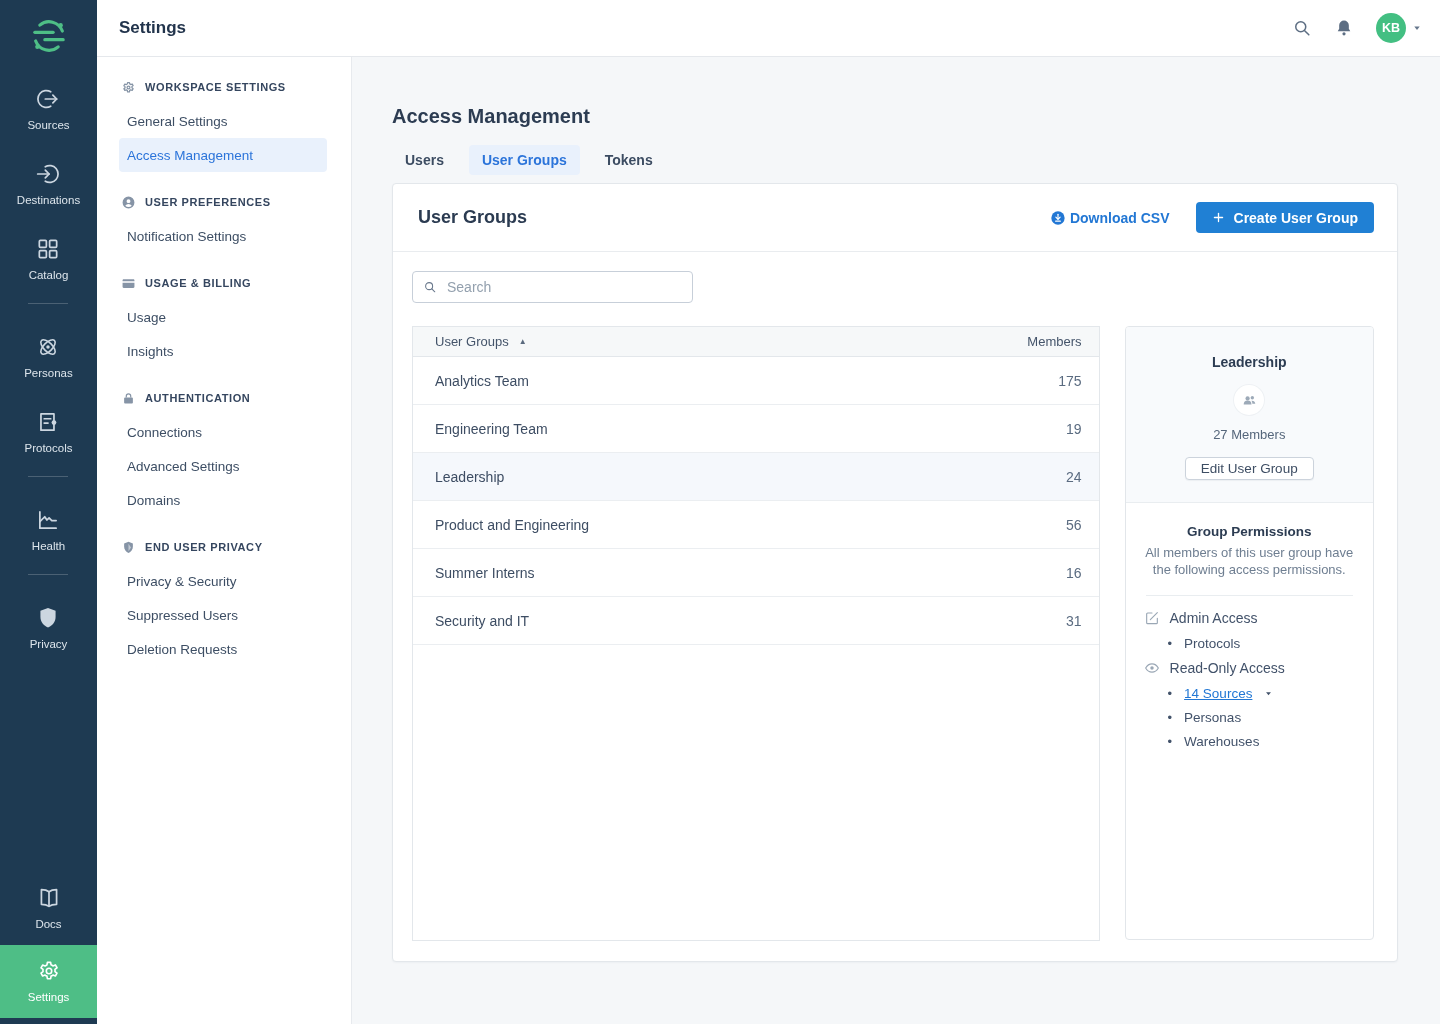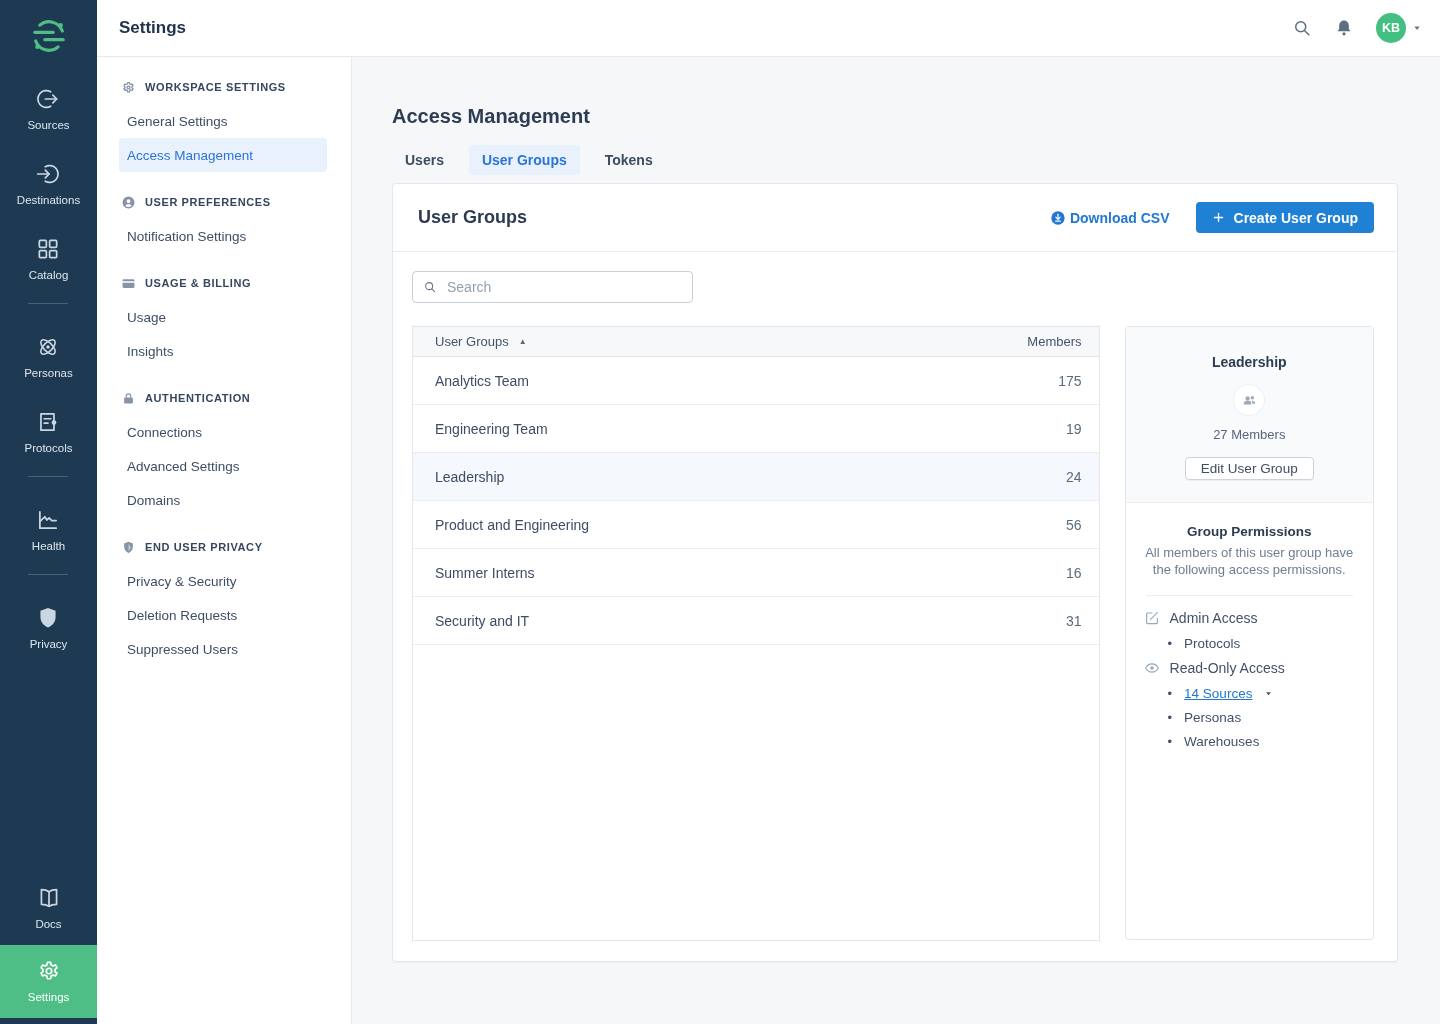--- a/index.html
+++ b/index.html
@@ -323,22 +323,22 @@
         <div class="side-heading">
           <span class="side-heading-icon">
             <svg viewBox="0 0 24 24" fill="currentColor">
               <path d="M12 2.8 19 5.4v5.4c0 4.9-3.1 8.3-7 9.9-3.9-1.6-7-5-7-9.9V5.4Z"></path>
               <path d="M12 6 16 12l-4 6z" fill="#fff" opacity=".5"></path>
             </svg>
           </span>
           <span class="side-heading-text">END USER PRIVACY</span>
         </div>
         <div class="side-item">Privacy &amp; Security</div>
+        <div class="side-item">Suppressed Users</div>
         <div class="side-item">Deletion Requests</div>
-        <div class="side-item">Suppressed Users</div>
       </div>
     </div>
 </aside>
 
 <main class="main">
   <h1 class="page-title">Access Management</h1>
   <div class="tabs" id="tabs">
       <div class="tab">Users</div>
       <div class="tab active">User Groups</div>
       <div class="tab">Tokens</div>

